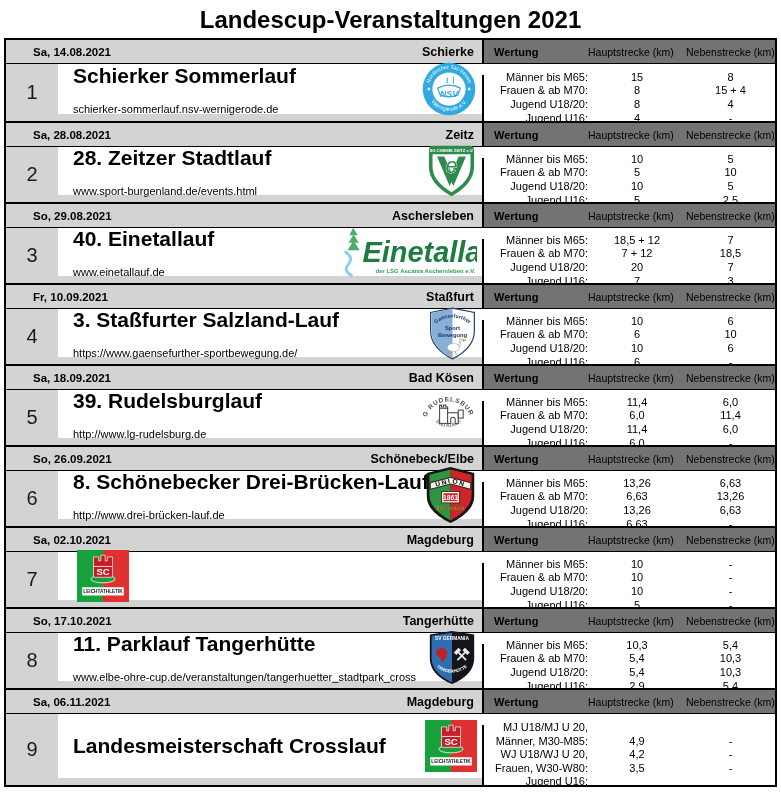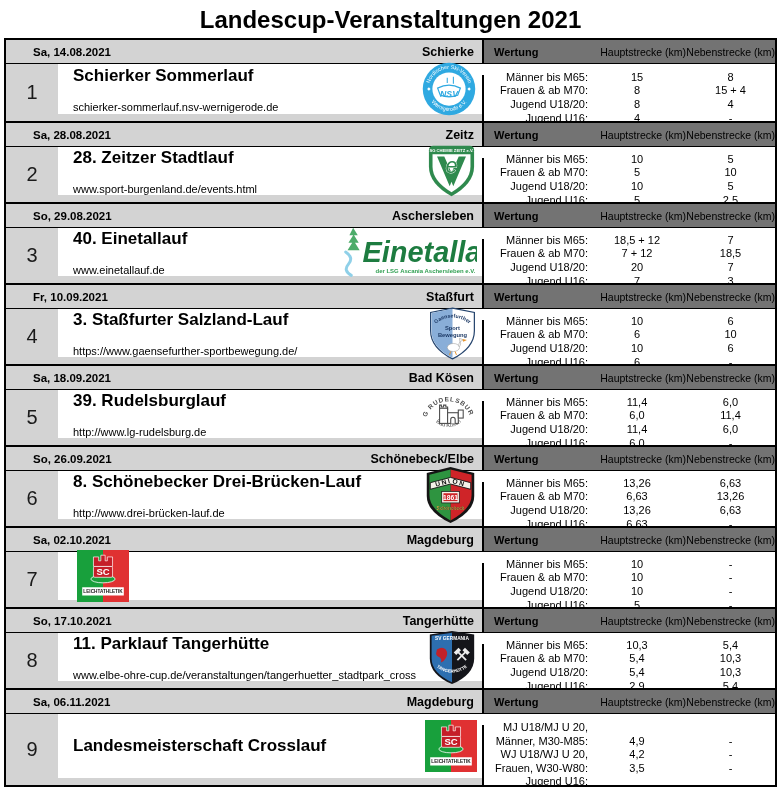--- a/index.html
+++ b/index.html
@@ -7,27 +7,27 @@
   h1.title{margin:0;padding:6px 0 4px 0;text-align:center;font-size:24px;font-weight:bold;letter-spacing:0;}
   .table{margin:0 4px;border:2px solid #000;}
   .event-block{display:grid;grid-template-columns:476px 1fr;grid-template-rows:24px 1fr;height:81px;border-top:2px solid #000;box-sizing:border-box;}
   .event-block:first-child{border-top:none;}
   .event-block.tall{height:97px;}
   .strip-left{grid-area:1/1;background:#d3d3d3;border-bottom:1px solid #000;display:flex;align-items:center;padding:0 8px 0 27px;box-sizing:border-box;}
   .strip-left .date{font-weight:bold;font-size:11.5px;}
   .strip-left .loc{margin-left:auto;font-weight:bold;font-size:12.5px;}
   .strip-right{grid-area:1/2;background:#737373;border-left:2px solid #000;border-bottom:1px solid #000;display:grid;grid-template-columns:104px 98px 1fr;align-items:center;box-sizing:border-box;}
   .wh-wertung{font-weight:bold;font-size:11px;padding-left:10px;}
-  .wh-col{text-align:right;font-size:10.5px;}
+  .wh-col{text-align:left;font-size:10.5px;}
   .body-left{grid-area:2/1;display:flex;background:#d3d3d3;min-height:0;}
   .num{width:52px;display:flex;align-items:center;justify-content:center;font-size:20px;color:#1a1a1a;flex:none;}
   .main{flex:1;position:relative;min-width:0;}
   .whitebox{position:absolute;left:0;top:0;right:0;bottom:7px;background:#fff;display:flex;align-items:center;padding:0 5px 0 15px;box-sizing:border-box;overflow:visible;}
   .txt{flex:1;min-width:0;}
-  .event-name{font-size:17px;font-weight:bold;white-space:nowrap;}
+  .event-name{font-size:21px;font-weight:bold;white-space:nowrap;}
   .event-url{display:block;font-size:11px;margin-top:15px;color:#000;text-decoration:none;white-space:nowrap;}
   .logo-wrap{flex:none;margin-left:4px;display:flex;align-items:center;}
   .logo-wrap svg{display:block;}
   .wertung-body{grid-area:2/2;background:#fff;border-left:2px solid #000;display:flex;flex-direction:column;justify-content:center;min-height:0;margin-top:11px;}
   .wrow{display:grid;grid-template-columns:104px 98px 1fr;line-height:13.6px;font-size:11px;}
   .wlabel{text-align:right;white-space:nowrap;}
   .whaupt,.wneben{text-align:center;}
   svg text{font-family:"Liberation Sans",sans-serif;}
 </style>
 </head>

